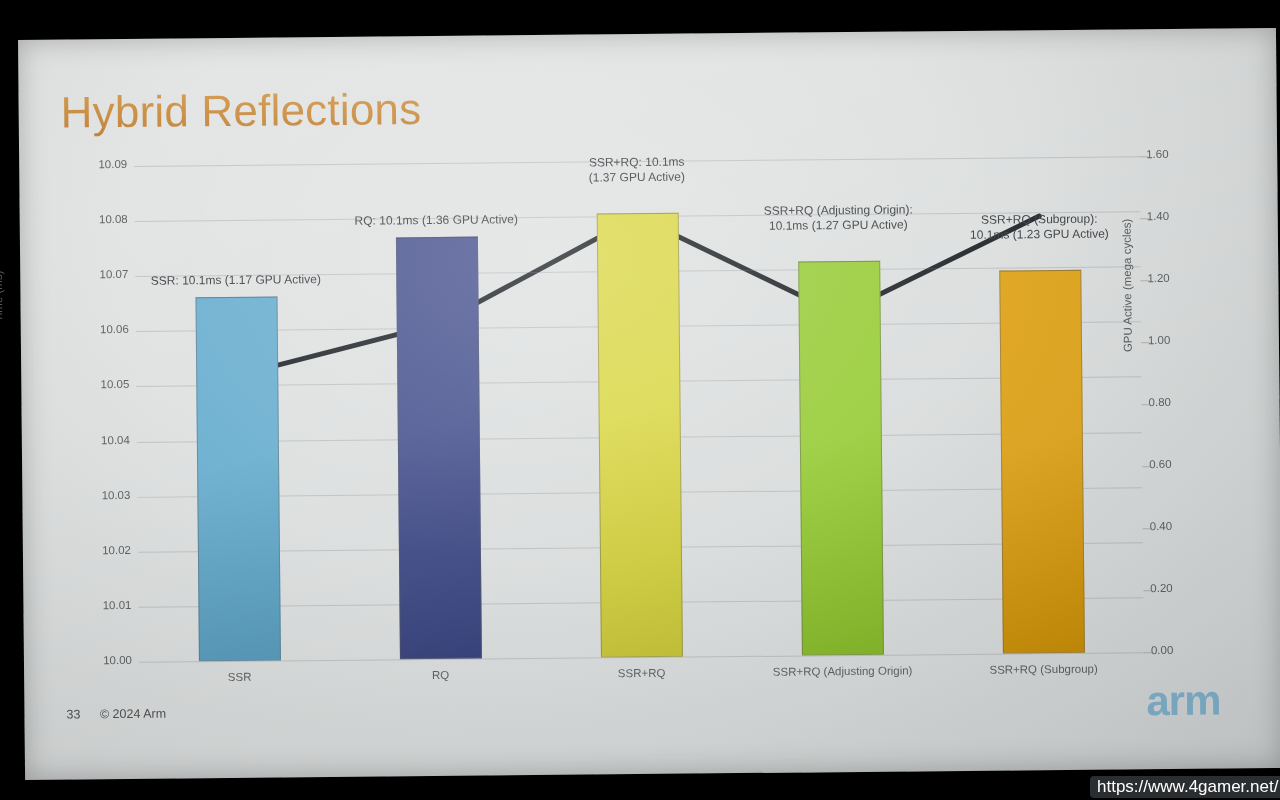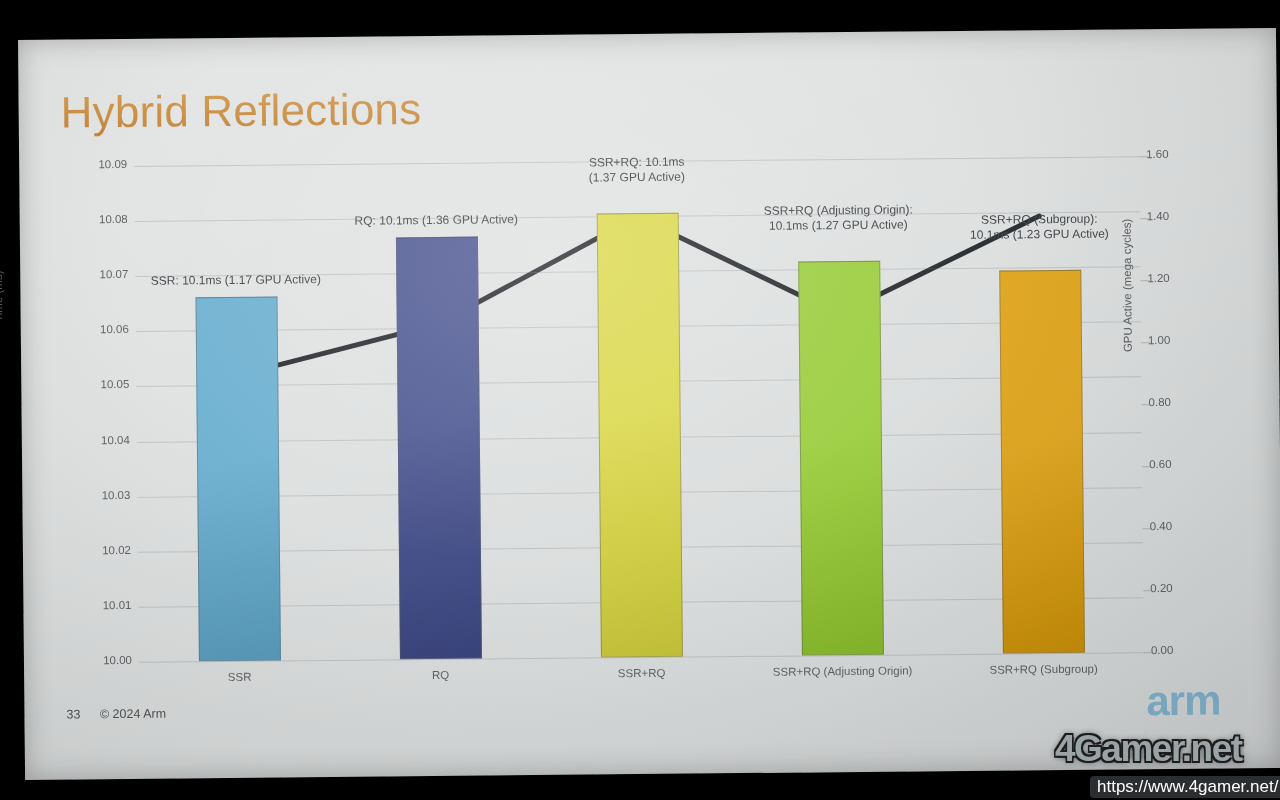--- a/index.html
+++ b/index.html
@@ -175,16 +175,15 @@
     </div>
 
     <div id="footer">
       <span>33</span>
       <span>© 2024 Arm</span>
     </div>
 
     <div id="armlogo">arm</div>
   </div>
 
-  <div id="wm">4Gamer.net</div>
   <div id="wmurl">https://www.4gamer.net/</div>
 
 </div>
 
 </body></html>

